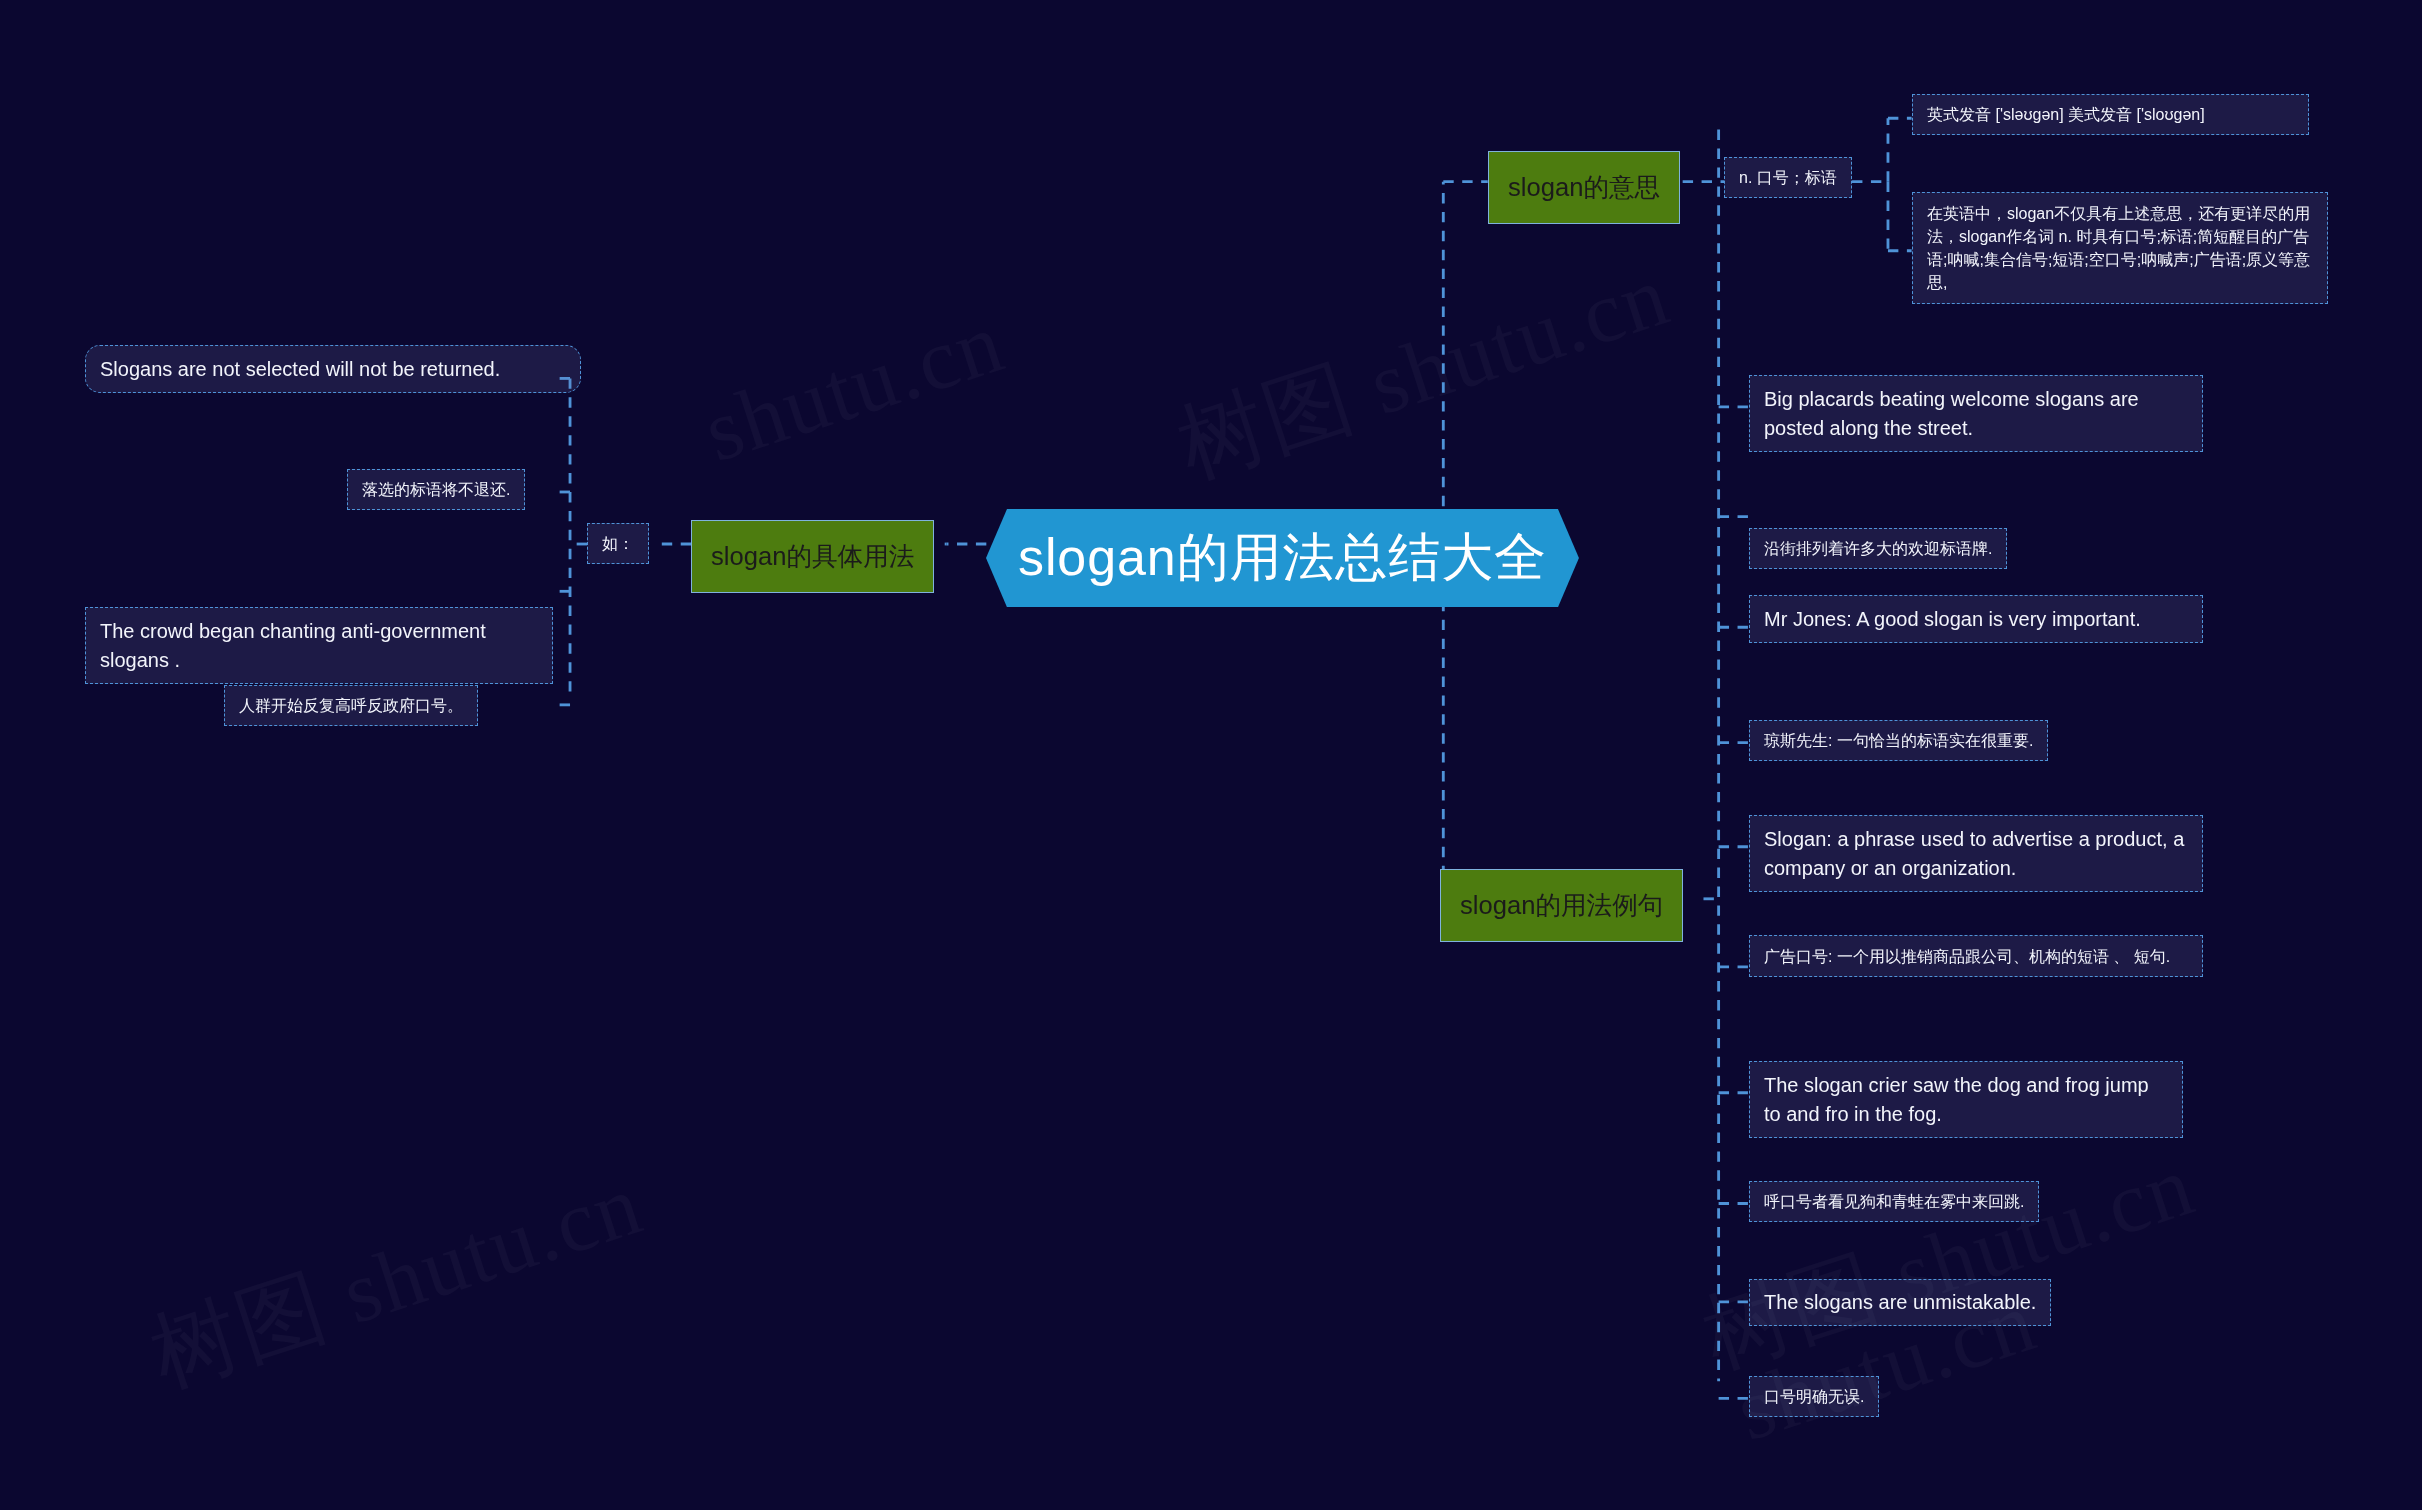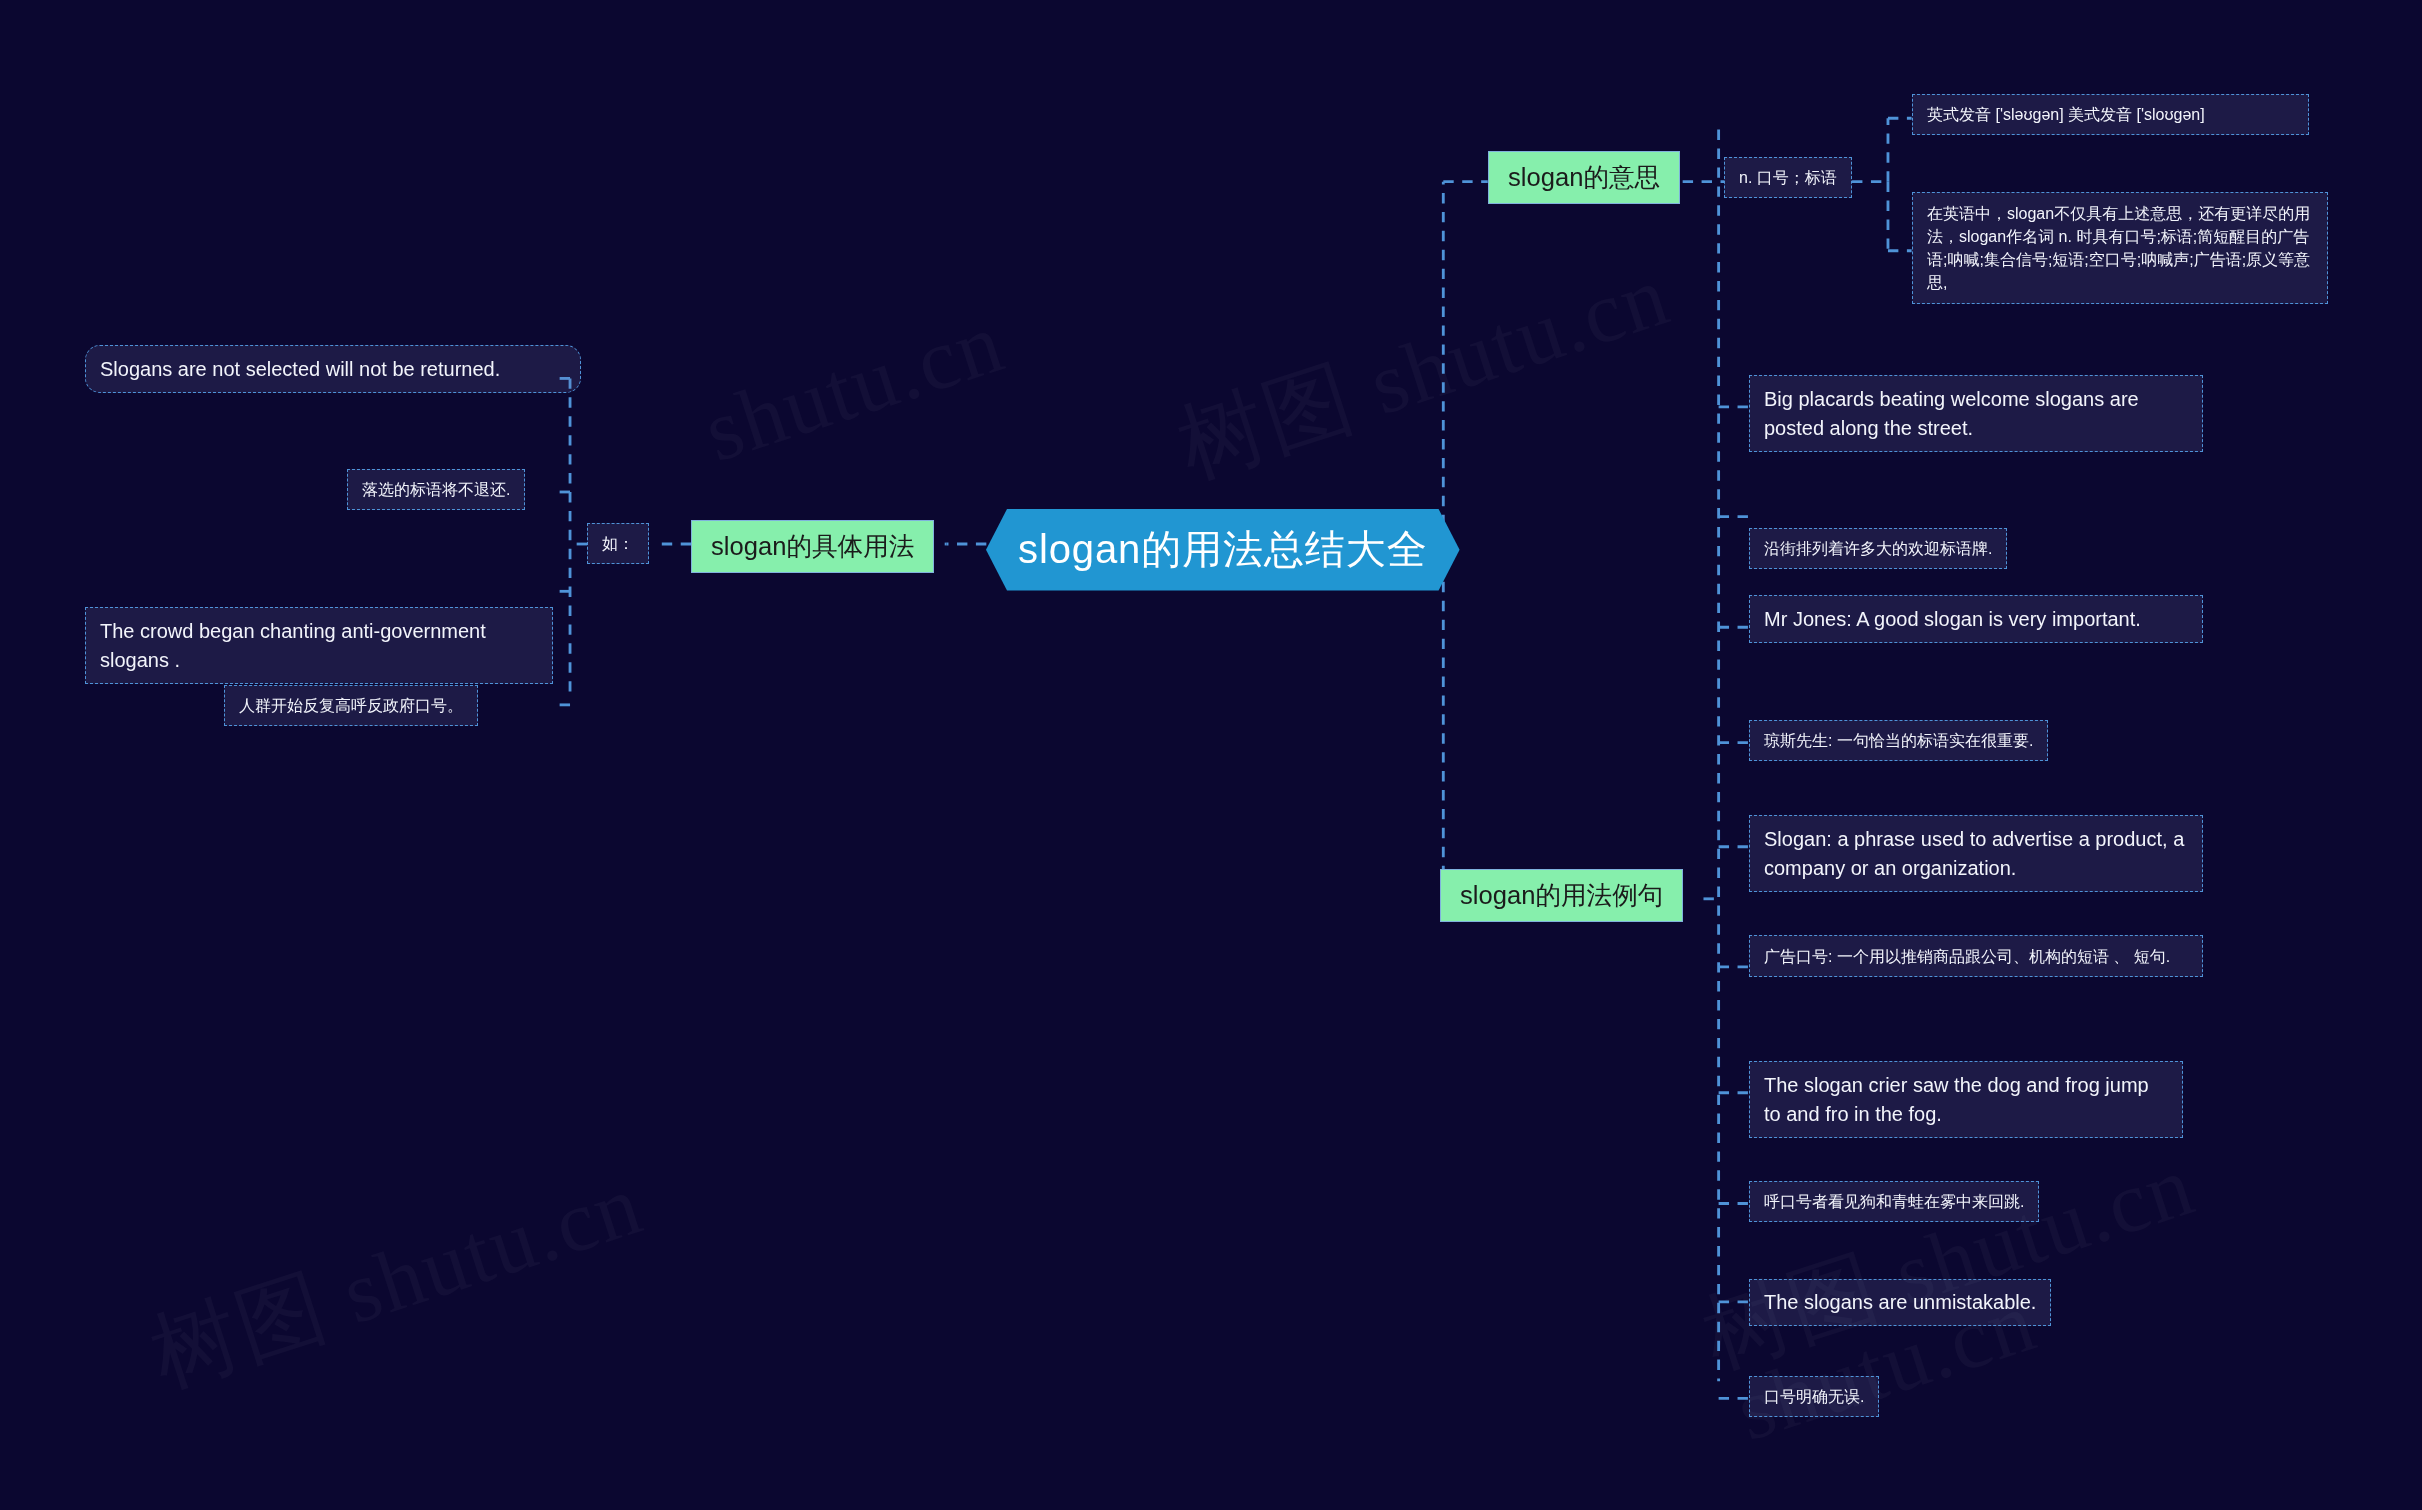--- a/index.html
+++ b/index.html
@@ -44,32 +44,32 @@
     display: flex;
     align-items: center;
     line-height: 1.38;
     white-space: pre-wrap;
   }
 
   
   .root {
     background: #2196d2;
     color: #ffffff;
-    font-size: 40px;
+    font-size: 52px;
     padding: 13.2px 32px;
     letter-spacing: 0.9px;
     clip-path: polygon(21px 0, calc(100% - 21px) 0, 100% 50%, calc(100% - 21px) 100%, 21px 100%, 0 50%);
   }
 
   
   .topic {
-    background: #86efac;
+    background: #4d7c0f;
     color: #1b1b1b;
     font-size: 25.6px;
-    padding: 8px 19px;
+    padding: 18px 19px;
     border: 1.9px solid #7fb2dd;
   }
 
   
   .leaf {
     background: rgba(120,125,185,0.17);
     color: #f2f4fb;
     font-size: 20px;
     padding: 8.5px 14px;
     border: 1.9px dashed #4f93d8;

